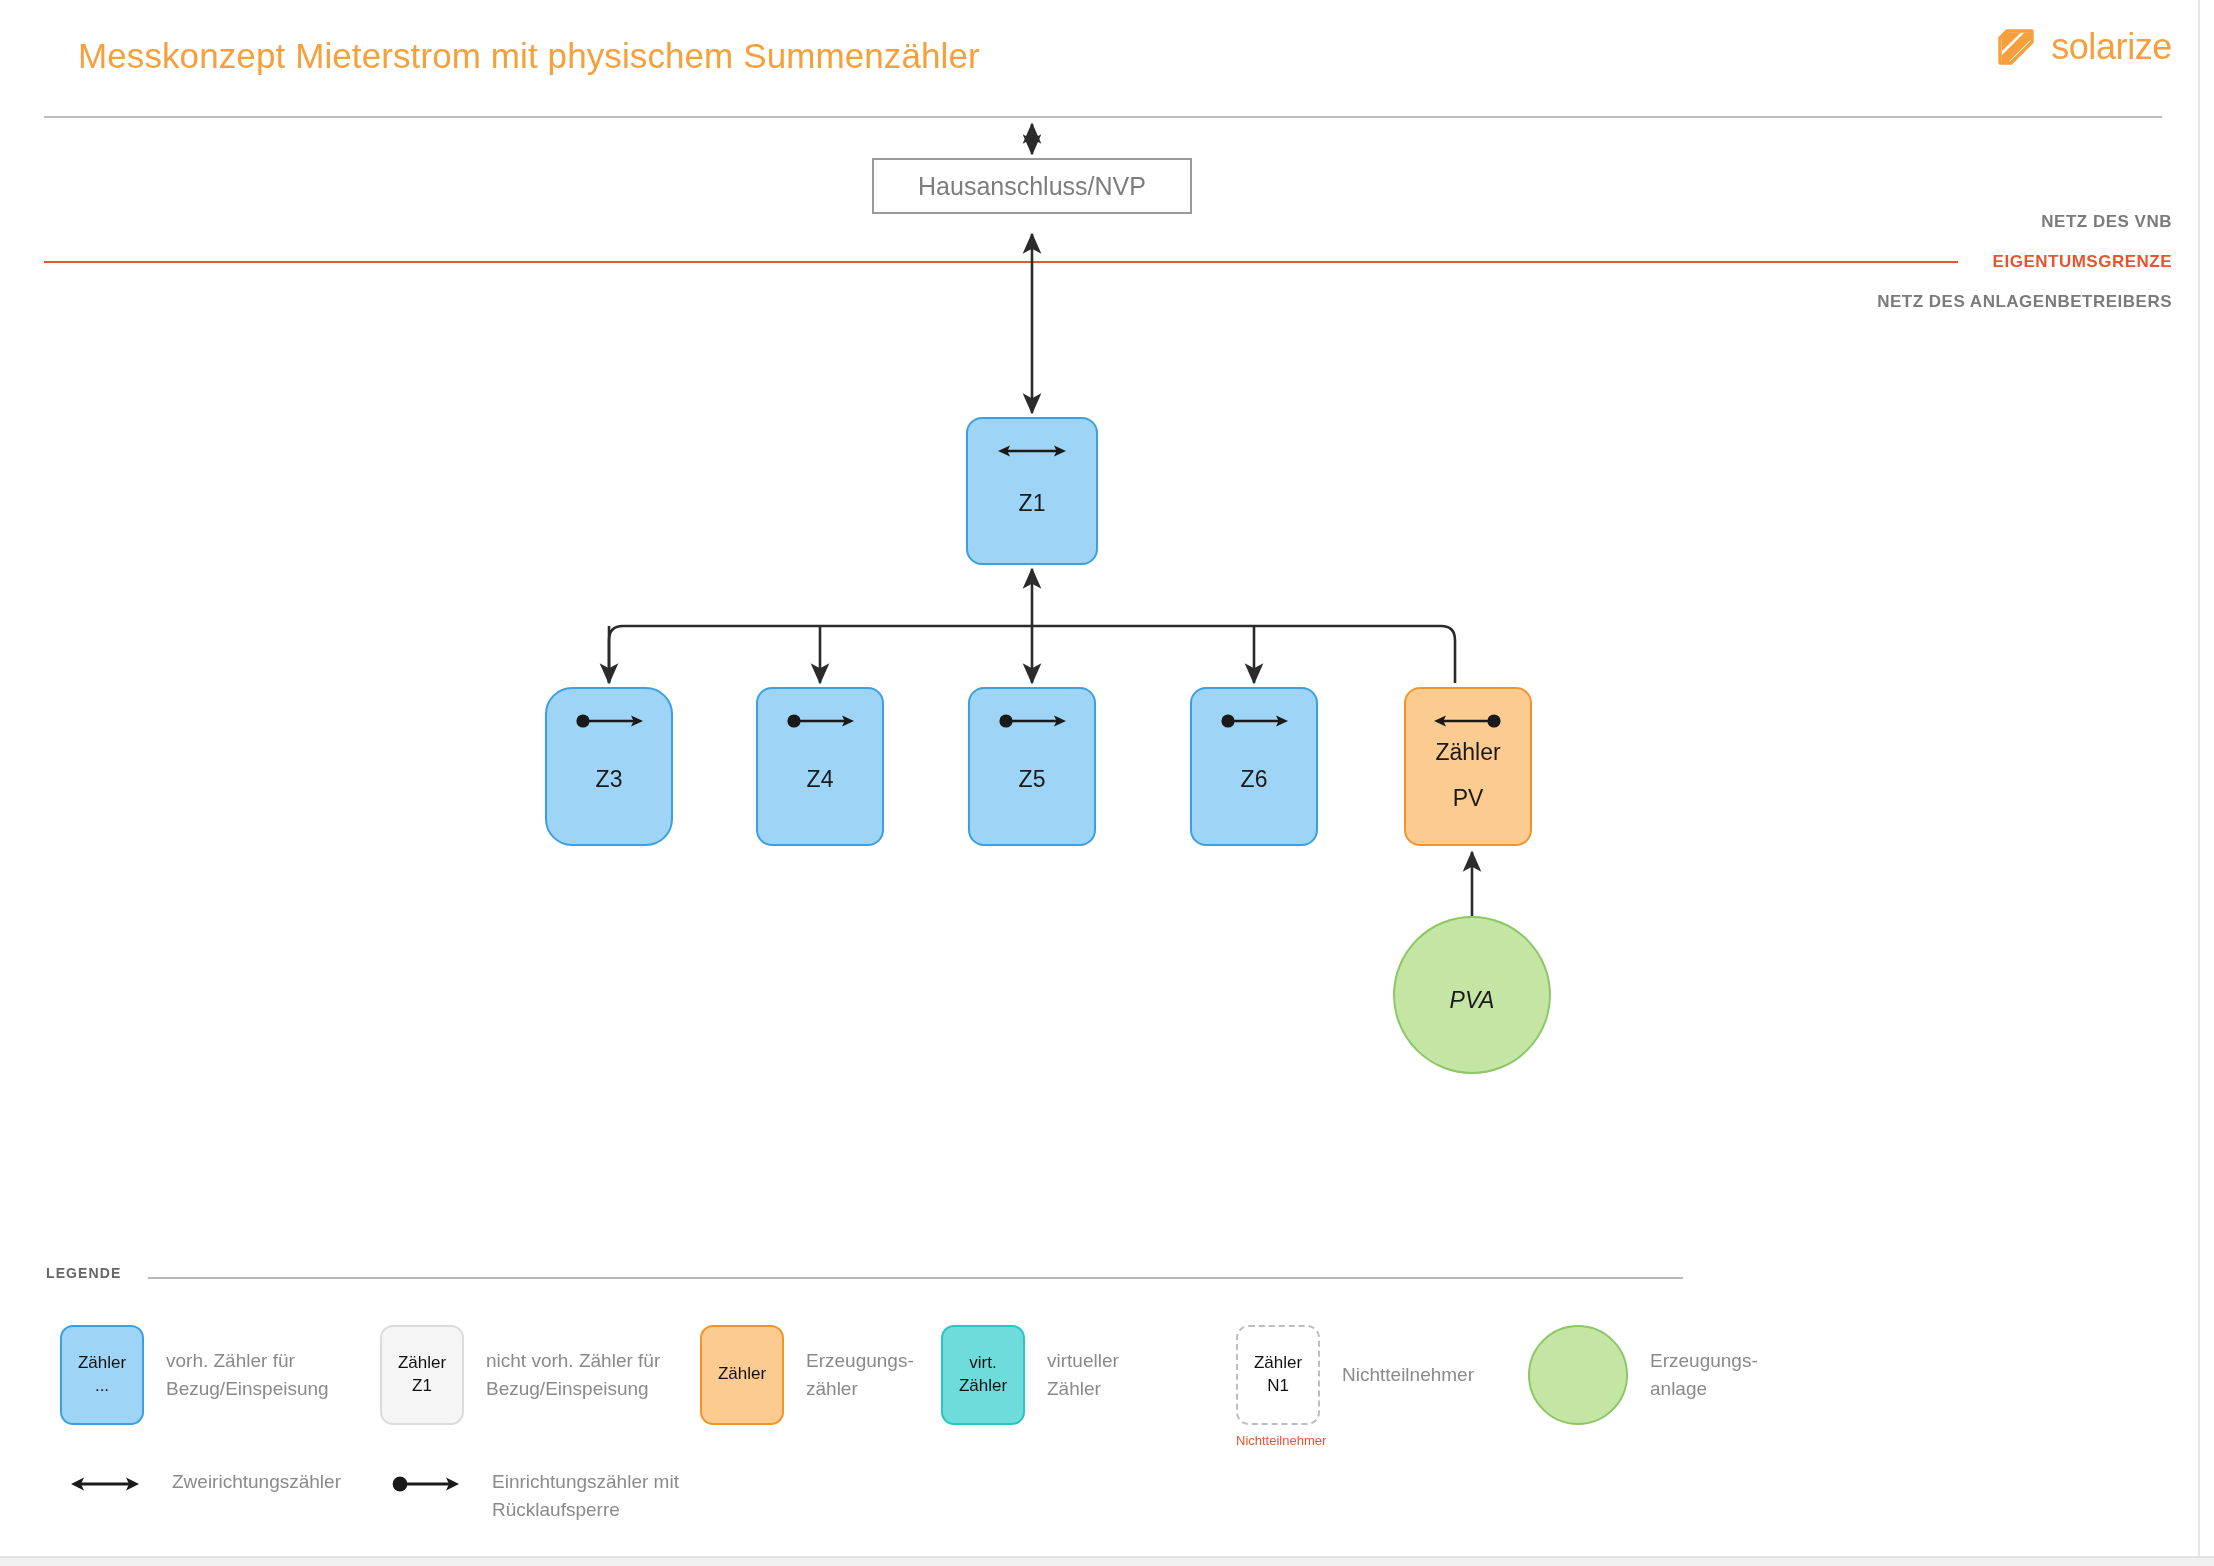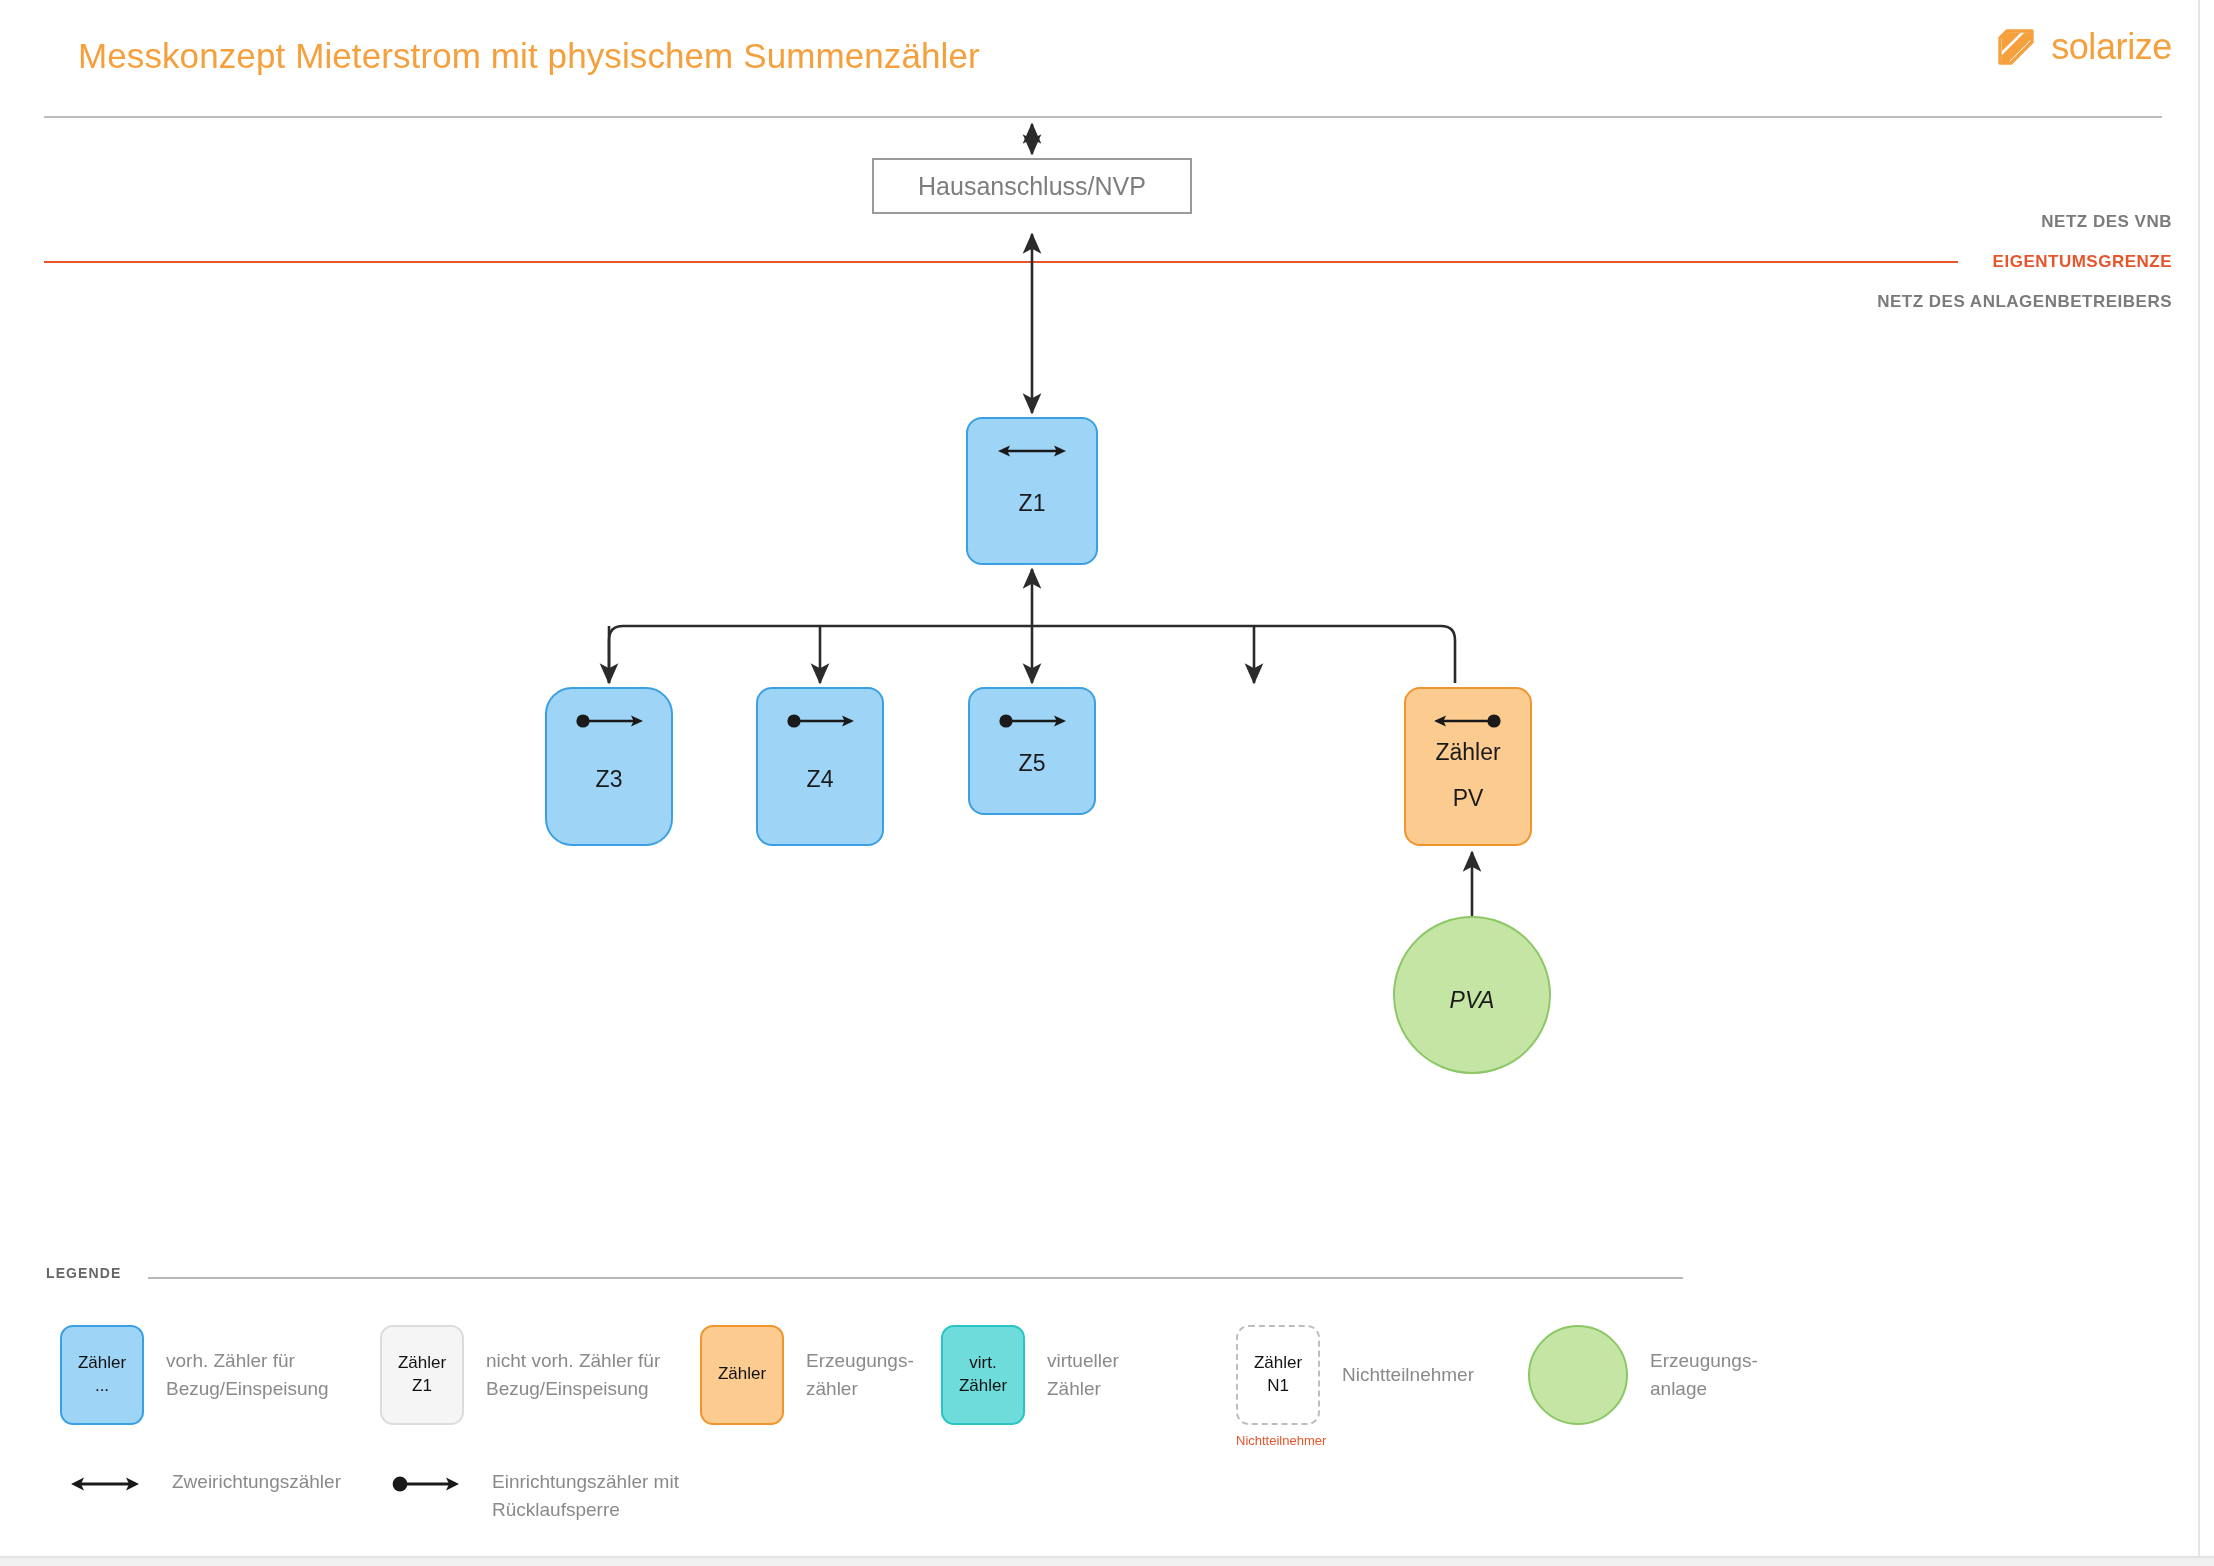--- a/index.html
+++ b/index.html
@@ -126,21 +126,21 @@
     left: 0;
     right: 0;
     display: flex;
     justify-content: center;
   }
   .meter .node-label { margin-top: 26px; }
 
   #node-z1 { left: 966px; top: 417px; width: 132px; height: 148px; }
   #node-z3 { left: 545px; top: 687px; width: 128px; height: 159px; border-radius: 27px; }
   #node-z4 { left: 756px; top: 687px; width: 128px; height: 159px; }
-  #node-z5 { left: 968px; top: 687px; width: 128px; height: 128px; }
+  #node-z5 { left: 968px; top: 687px; width: 128px; height: 159px; }
   #node-z6 { left: 1190px; top: 687px; width: 128px; height: 159px; }
   #node-zpv { left: 1404px; top: 687px; width: 128px; height: 159px; }
   #node-zpv .node-label { margin-top: 18px; }
 
   
   #node-pva {
     left: 1393px;
     top: 916px;
     width: 158px;
     height: 158px;
@@ -374,20 +374,30 @@
     <span class="meter-icon">
       <svg width="72" height="20" viewBox="0 0 72 20">
         <circle cx="10" cy="10" r="6.6" fill="#1a1a1a"></circle>
         <line x1="12" y1="10" x2="62" y2="10" stroke="#1a1a1a" stroke-width="2.6"></line>
         <path d="M70,10 L58,4.4 L60.6,10 L58,15.6 Z" fill="#1a1a1a"></path>
       </svg>
     </span>
     <span class="node-label">Z5</span>
   </div>
 
+  <div class="node meter blue" id="node-z6">
+    <span class="meter-icon">
+      <svg width="72" height="20" viewBox="0 0 72 20">
+        <circle cx="10" cy="10" r="6.6" fill="#1a1a1a"></circle>
+        <line x1="12" y1="10" x2="62" y2="10" stroke="#1a1a1a" stroke-width="2.6"></line>
+        <path d="M70,10 L58,4.4 L60.6,10 L58,15.6 Z" fill="#1a1a1a"></path>
+      </svg>
+    </span>
+    <span class="node-label">Z6</span>
+  </div>
 
   <div class="node meter orange" id="node-zpv">
     <span class="meter-icon">
       <svg width="72" height="20" viewBox="0 0 72 20">
         <circle cx="62" cy="10" r="6.6" fill="#1a1a1a"></circle>
         <line x1="10" y1="10" x2="60" y2="10" stroke="#1a1a1a" stroke-width="2.6"></line>
         <path d="M2,10 L14,4.4 L11.4,10 L14,15.6 Z" fill="#1a1a1a"></path>
       </svg>
     </span>
     <span class="node-label">Zähler</span>

